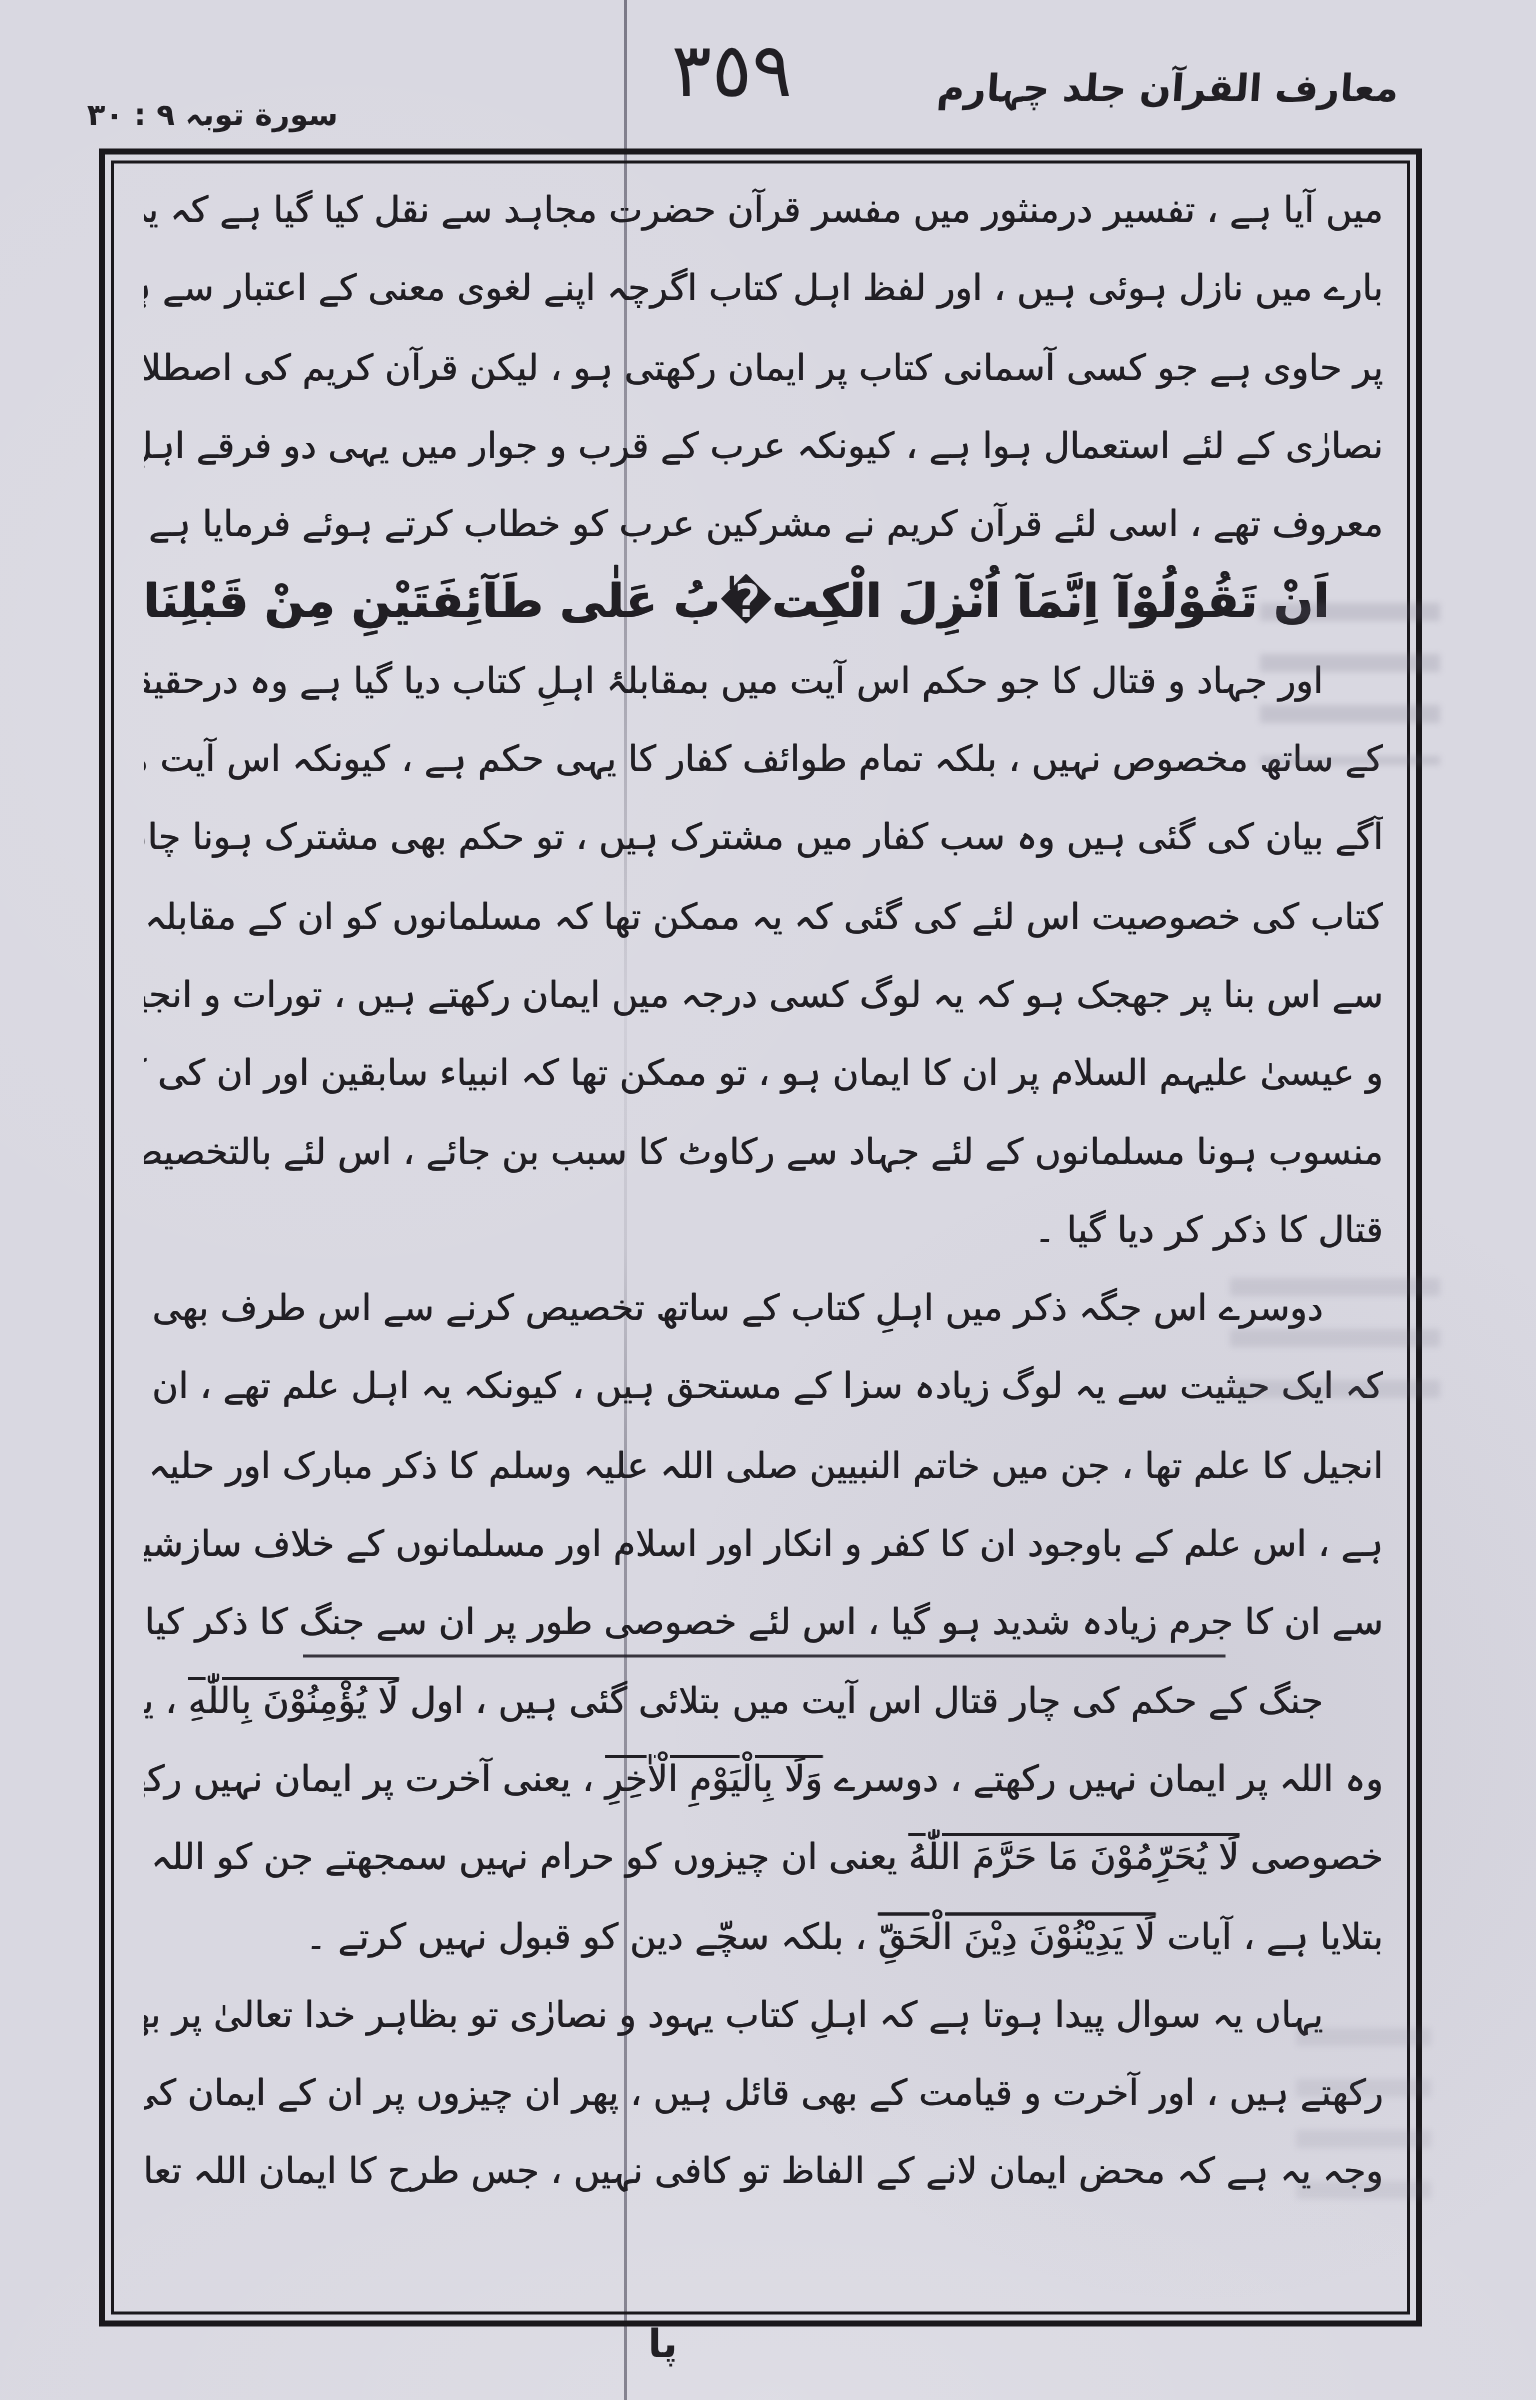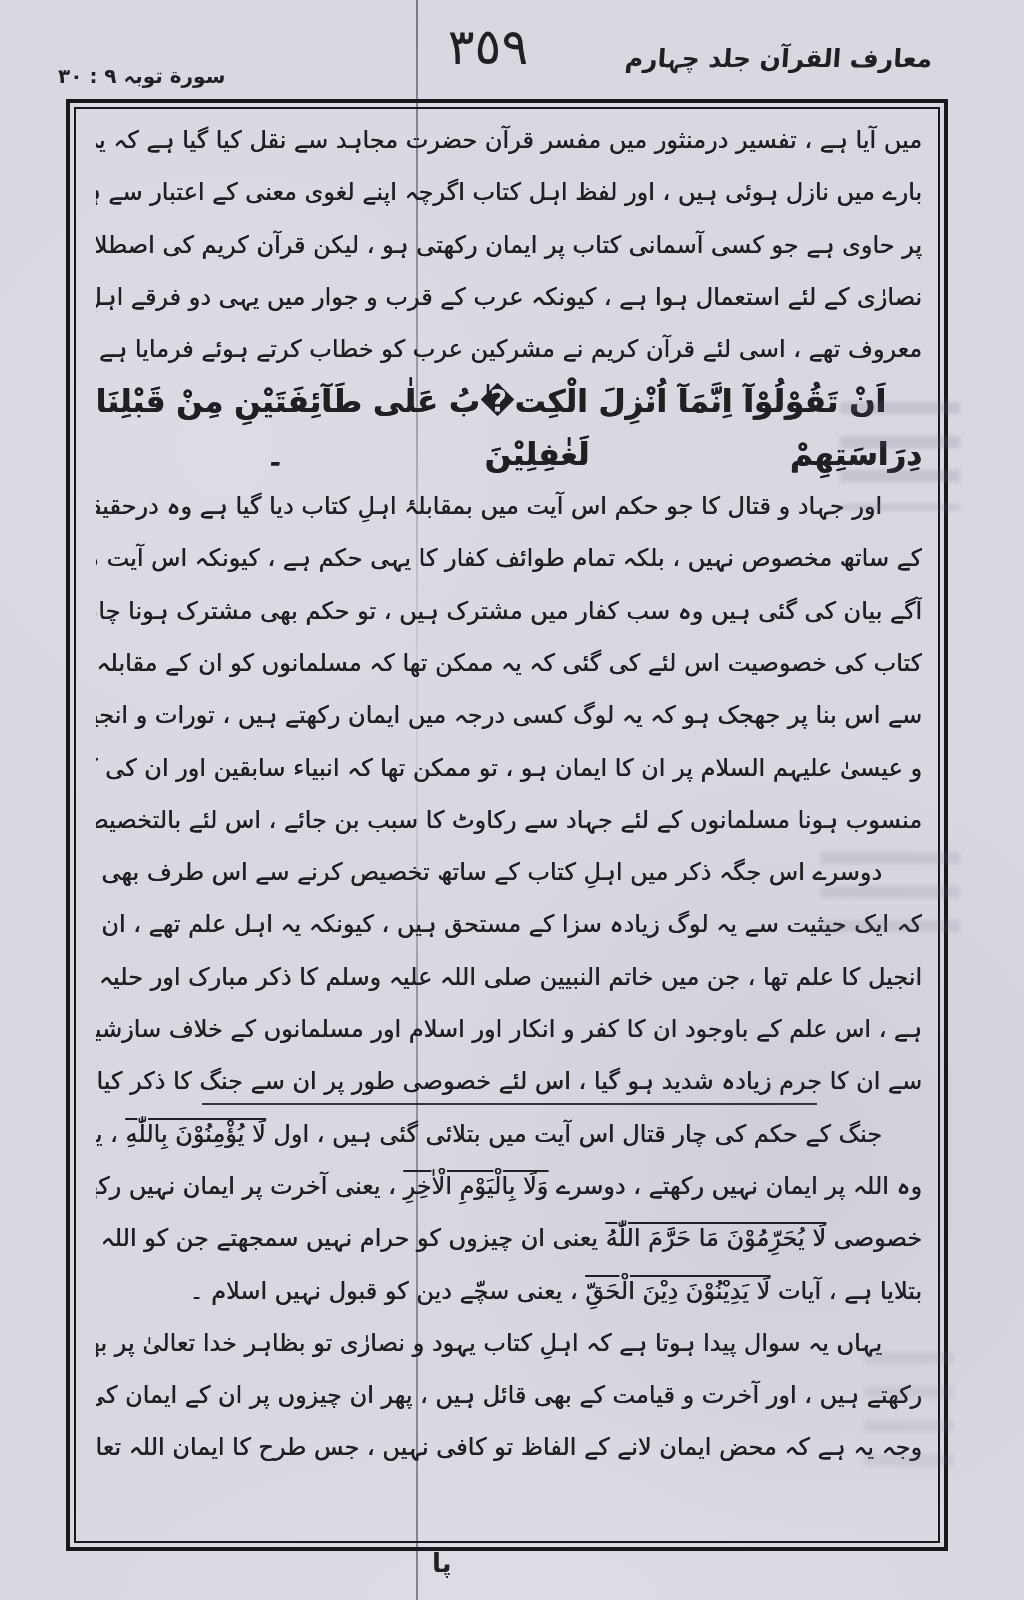--- a/index.html
+++ b/index.html
@@ -77,37 +77,37 @@
     <div class="frame-inner"></div>
   </div>
 
   <div class="textcol">
       <div class="line"><span>میں آیا ہے ، تفسیر درمنثور میں مفسر قرآن حضرت مجاہد سے نقل کیا گیا ہے کہ یہ آیات غزوۂ تبوک کے</span></div>
       <div class="line"><span>بارے میں نازل ہوئی ہیں ، اور لفظ اہل کتاب اگرچہ اپنے لغوی معنی کے اعتبار سے ہر اُس فرقہ و جماعت</span></div>
       <div class="line"><span>پر حاوی ہے جو کسی آسمانی کتاب پر ایمان رکھتی ہو ، لیکن قرآن کریم کی اصطلاح میں یہ لفظ صرف یہود</span></div>
       <div class="line"><span>نصارٰی کے لئے استعمال ہوا ہے ، کیونکہ عرب کے قرب و جوار میں یہی دو فرقے اہلِ کتاب کے</span></div>
       <div class="line end"><span>معروف تھے ، اسی لئے قرآن کریم نے مشرکین عرب کو خطاب کرتے ہوئے فرمایا ہے :</span></div>
       <div class="line quran first"><span>اَنْ تَقُوْلُوْآ اِنَّمَآ اُنْزِلَ الْکِت�ٰبُ عَلٰی طَآئِفَتَیْنِ مِنْ قَبْلِنَا وَ اِنْ کُنَّا عَنْ</span></div>
-      <div class="line quran quran-end"><span>دِرَاسَتِهِمْ لَغٰفِلِیْنَ ۔</span></div>
       <div class="line first"><span>اور جہاد و قتال کا جو حکم اس آیت میں بمقابلۂ اہلِ کتاب دیا گیا ہے وہ درحقیقت اہل کتاب</span></div>
       <div class="line"><span>کے ساتھ مخصوص نہیں ، بلکہ تمام طوائف کفار کا یہی حکم ہے ، کیونکہ اس آیت میں حکم قتال کی جو وجوہ</span></div>
       <div class="line"><span>آگے بیان کی گئی ہیں وہ سب کفار میں مشترک ہیں ، تو حکم بھی مشترک ہونا چاہیئے ، مگر ذکر میں اہل</span></div>
       <div class="line"><span>کتاب کی خصوصیت اس لئے کی گئی کہ یہ ممکن تھا کہ مسلمانوں کو ان کے مقابلہ میں جہاد و قتال کرنے</span></div>
       <div class="line"><span>سے اس بنا پر جھجک ہو کہ یہ لوگ کسی درجہ میں ایمان رکھتے ہیں ، تورات و انجیل اور حضرت موسیٰ</span></div>
       <div class="line"><span>و عیسیٰ علیہم السلام پر ان کا ایمان ہو ، تو ممکن تھا کہ انبیاء سابقین اور ان کی کتابوں کے ساتھ ان کا</span></div>
       <div class="line"><span>منسوب ہونا مسلمانوں کے لئے جہاد سے رکاوٹ کا سبب بن جائے ، اس لئے بالتخصیص ان کے ساتھ</span></div>
+      <div class="line end"><span>قتال کا ذکر کر دیا گیا ۔</span></div>
       <div class="line first"><span>دوسرے اس جگہ ذکر میں اہلِ کتاب کے ساتھ تخصیص کرنے سے اس طرف بھی اشارہ ہو گیا</span></div>
       <div class="line"><span>کہ ایک حیثیت سے یہ لوگ زیادہ سزا کے مستحق ہیں ، کیونکہ یہ اہل علم تھے ، ان کے پاس توریت و</span></div>
       <div class="line"><span>انجیل کا علم تھا ، جن میں خاتم النبیین صلی اللہ علیہ وسلم کا ذکر مبارک اور حلیہ تک تفصیل سے مذکور</span></div>
       <div class="line"><span>ہے ، اس علم کے باوجود ان کا کفر و انکار اور اسلام اور مسلمانوں کے خلاف سازشیں تو ایک حیثیت</span></div>
       <div class="line end"><span>سے ان کا جرم زیادہ شدید ہو گیا ، اس لئے خصوصی طور پر ان سے جنگ کا ذکر کیا گیا ۔</span></div>
       <div class="line first rule-above"><span>جنگ کے حکم کی چار قتال اس آیت میں بتلائی گئی ہیں ، اول </span><span class="ol">لَا یُؤْمِنُوْنَ بِاللّٰهِ</span><span> ، یعنی</span></div>
       <div class="line"><span>وہ اللہ پر ایمان نہیں رکھتے ، دوسرے </span><span class="ol">وَلَا بِالْیَوْمِ الْاٰخِرِ</span><span> ، یعنی آخرت پر ایمان نہیں رکھتے ،</span></div>
       <div class="line"><span>خصوصی </span><span class="ol">لَا یُحَرِّمُوْنَ مَا حَرَّمَ اللّٰهُ</span><span> یعنی ان چیزوں کو حرام نہیں سمجھتے جن کو اللہ نے حـرام</span></div>
-      <div class="line end"><span>بتلایا ہے ، آیات </span><span class="ol">لَا یَدِیْنُوْنَ دِیْنَ الْحَقِّ</span><span> ، یعنی سچّے دین کو قبول نہیں اسلام ۔</span></div>
+      <div class="line end"><span>بتلایا ہے ، آیات </span><span class="ol">لَا یَدِیْنُوْنَ دِیْنَ الْحَقِّ</span><span> ، بلکہ سچّے دین کو قبول نہیں کرتے ۔</span></div>
       <div class="line first"><span>یہاں یہ سوال پیدا ہوتا ہے کہ اہلِ کتاب یہود و نصارٰی تو بظاہر خدا تعالیٰ پر بھی ایمان</span></div>
       <div class="line"><span>رکھتے ہیں ، اور آخرت و قیامت کے بھی قائل ہیں ، پھر ان چیزوں پر ان کے ایمان کی نفی کیوں کی گئی</span></div>
       <div class="line"><span>وجہ یہ ہے کہ محض ایمان لانے کے الفاظ تو کافی نہیں ، جس طرح کا ایمان اللہ تعالیٰ کے نزدیک</span></div>
     </div>
 
   <div class="bleed b1"></div>
   <div class="bleed b2"></div>
   <div class="bleed b3"></div>
 
   <div class="catchword">پا</div>

